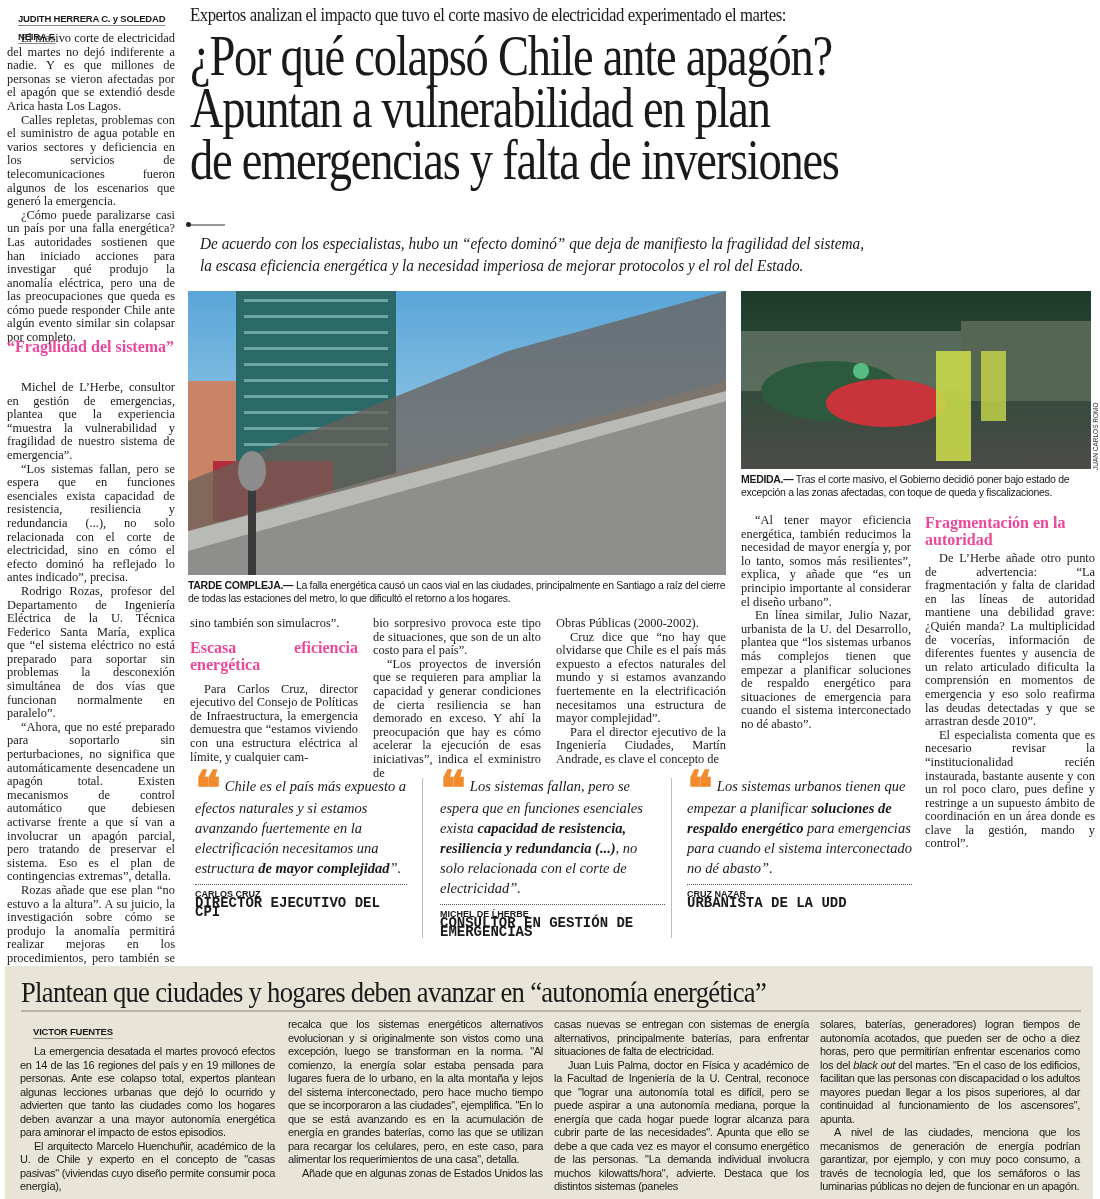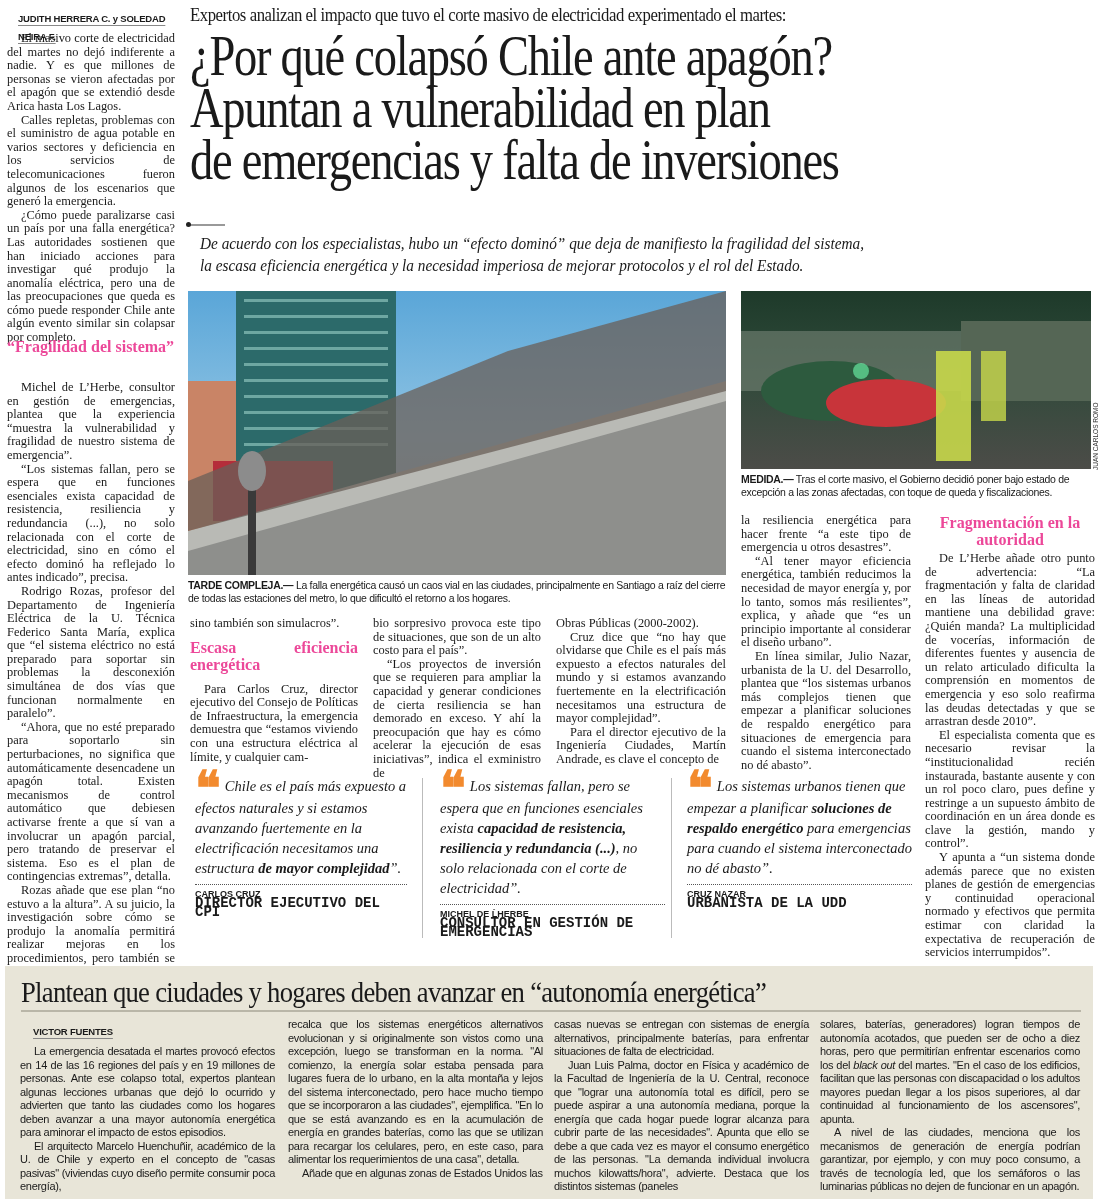--- a/index.html
+++ b/index.html
@@ -114,30 +114,28 @@
   <p>“Los proyectos de inversión que se requieren para ampliar la capacidad y generar condiciones de cierta resiliencia se han demorado en exceso. Y ahí la preocupación que hay es cómo acelerar la ejecución de esas iniciativas”, indica el exministro de</p>
 </div>
 
 <div class="abs col-text" style="left:556px; top:617px; width:170px;">
   <div>Obras Públicas (2000-2002).</div>
   <p>Cruz dice que “no hay que olvidarse que Chile es el país más expuesto a efectos naturales del mundo y si estamos avanzando fuertemente en la electrificación necesitamos una estructura de mayor complejidad”.</p>
   <p>Para el director ejecutivo de la Ingeniería Ciudades, Martín Andrade, es clave el concepto de</p>
 </div>
 
 <div class="abs col-text" style="left:741px; top:514px; width:170px;">
-  <div>la resiliencia energética para hacer frente “a este tipo de emergencia u otros desastres”.</div>
   <p>“Al tener mayor eficiencia energética, también reducimos la necesidad de mayor energía y, por lo tanto, somos más resilientes”, explica, y añade que “es un principio importante al considerar el diseño urbano”.</p>
   <p>En línea similar, Julio Nazar, urbanista de la U. del Desarrollo, plantea que “los sistemas urbanos más complejos tienen que empezar a planificar soluciones de respaldo energético para situaciones de emergencia para cuando el sistema interconectado no dé abasto”.</p>
 </div>
 
-<div class="abs subhead" style="left:925px; top:514px; width:170px;text-align:center;">Fragmentación en la autoridad</div>
+<div class="abs subhead" style="left:925px; top:514px; width:170px;">Fragmentación en la autoridad</div>
 <div class="abs col-text" style="left:925px; top:552px; width:170px;">
   <p>De L’Herbe añade otro punto de advertencia: “La fragmentación y falta de claridad en las líneas de autoridad mantiene una debilidad grave: ¿Quién manda? La multiplicidad de vocerías, información de diferentes fuentes y ausencia de un relato articulado dificulta la comprensión en momentos de emergencia y eso solo reafirma las deudas detectadas y que se arrastran desde 2010”.</p>
   <p>El especialista comenta que es necesario revisar la “institucionalidad recién instaurada, bastante ausente y con un rol poco claro, pues define y restringe a un supuesto ámbito de coordinación en un área donde es clave la gestión, mando y control”.</p>
-  <p>Y apunta a “un sistema donde además parece que no existen planes de gestión de emergencias y continuidad operacional normado y efectivos que permita estimar con claridad la expectativa de recuperación de servicios interrumpidos”.</p>
 </div>
 
 <div class="abs" style="left:195px; top:776px; width:212px;">
   <div class="quote"><span class="quote-mark">❝</span><span>Chile es el país más expuesto a efectos naturales y si estamos avanzando fuertemente en la electrificación necesitamos una estructura </span><b>de mayor complejidad</b><span>”.</span></div>
   <div class="q-sep">
     <div class="q-name">CARLOS CRUZ</div>
     <div class="q-role">DIRECTOR EJECUTIVO DEL CPI</div>
   </div>
 </div>
 <div class="vline" style="left:422px; top:778px; height:160px;"></div>

